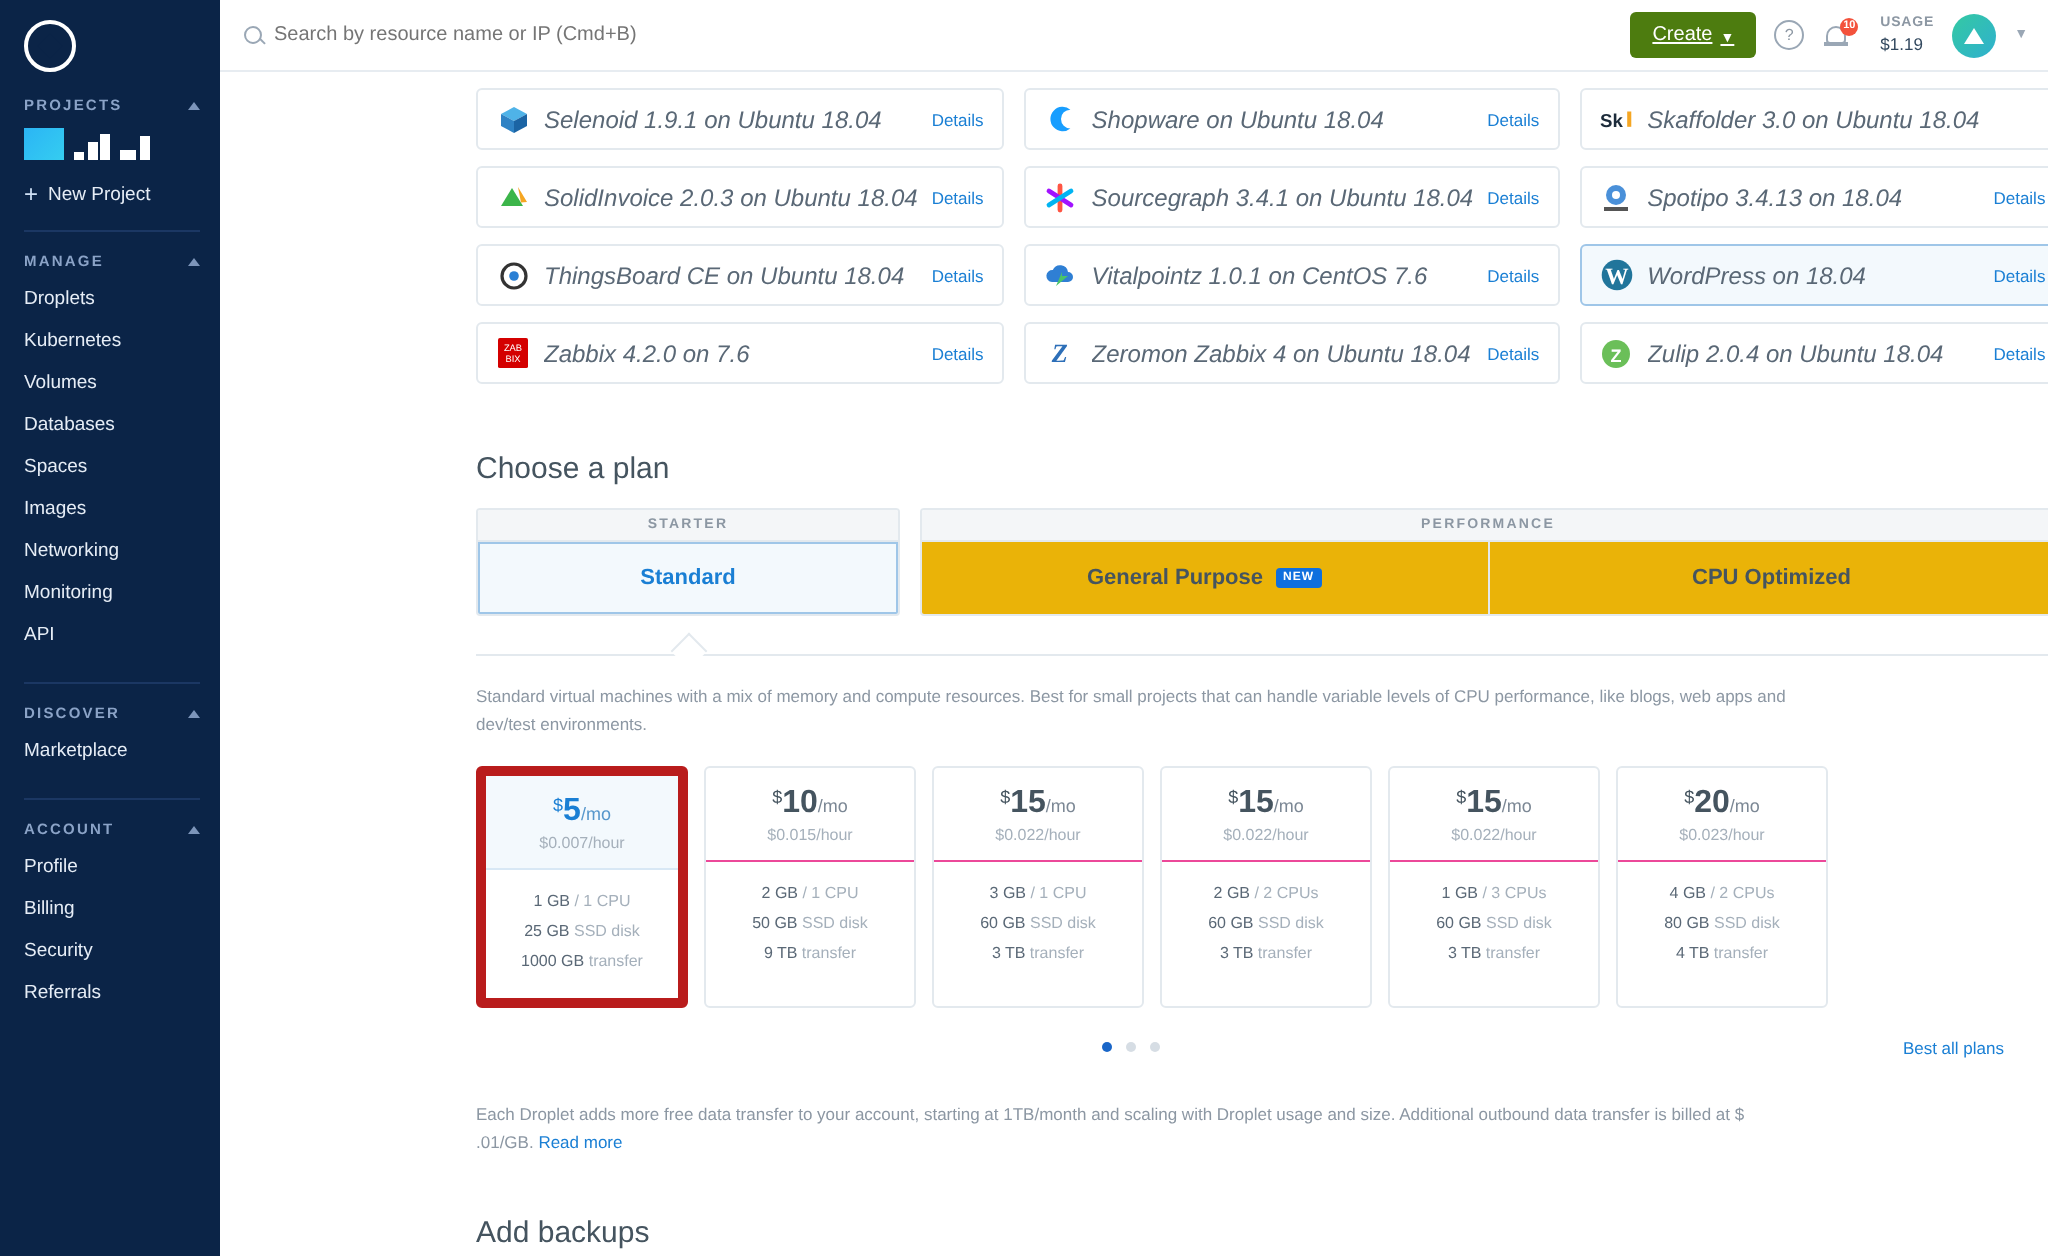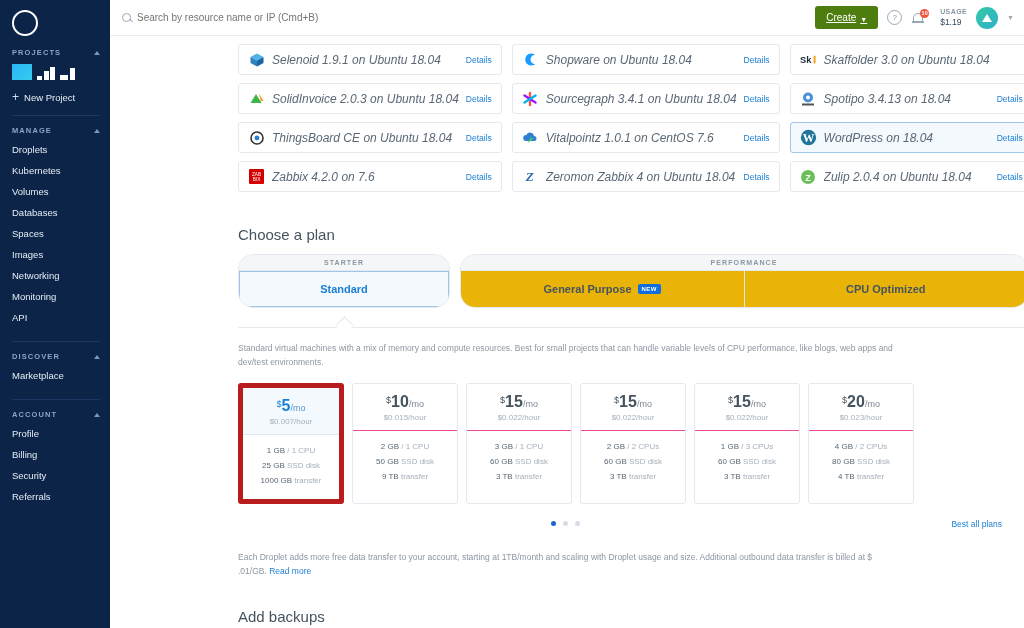--- a/index.html
+++ b/index.html
@@ -125,21 +125,21 @@
   .app-card.selected { border: 1px solid #9fc6e8; background: #f3f9fd; }
   .app-ic { width: 17px; height: 17px; flex: 0 0 17px; display:flex;align-items:center;justify-content:center; }
   .app-name { font-size: 12px; color: #5a6876; flex: 1; white-space: nowrap; overflow: hidden; font-style: italic; }
   .app-det { font-size: 8.5px; color: #1a7fd4; cursor: pointer; }
 
   
   .sec-title { font-size: 15px; color: #45545f; font-weight: 400; margin: 34px 0 11px; }
 
   
   .plan-tabs { display: flex; gap: 10px; }
-  .tab-grp { border: 1px solid #e3e9ee; border-radius: 15px; overflow: hidden; }
+  .tab-grp { border: 1px solid #e3e9ee; border-radius: 2px; overflow: hidden; }
   .tab-grp.starter { width: 212px; }
   .tab-grp.perf { flex: 1; }
   .grp-head {
     background: #f4f6f8; border-bottom: 1px solid #e3e9ee;
     font-size: 7px; letter-spacing: 1.1px; color: #8c97a3; font-weight: 700;
     text-align: center; padding: 4px 0; text-transform: uppercase;
   }
   .grp-body { display: flex; }
   .tab {
     flex: 1; text-align: center; padding: 12px 0; font-size: 11px;

